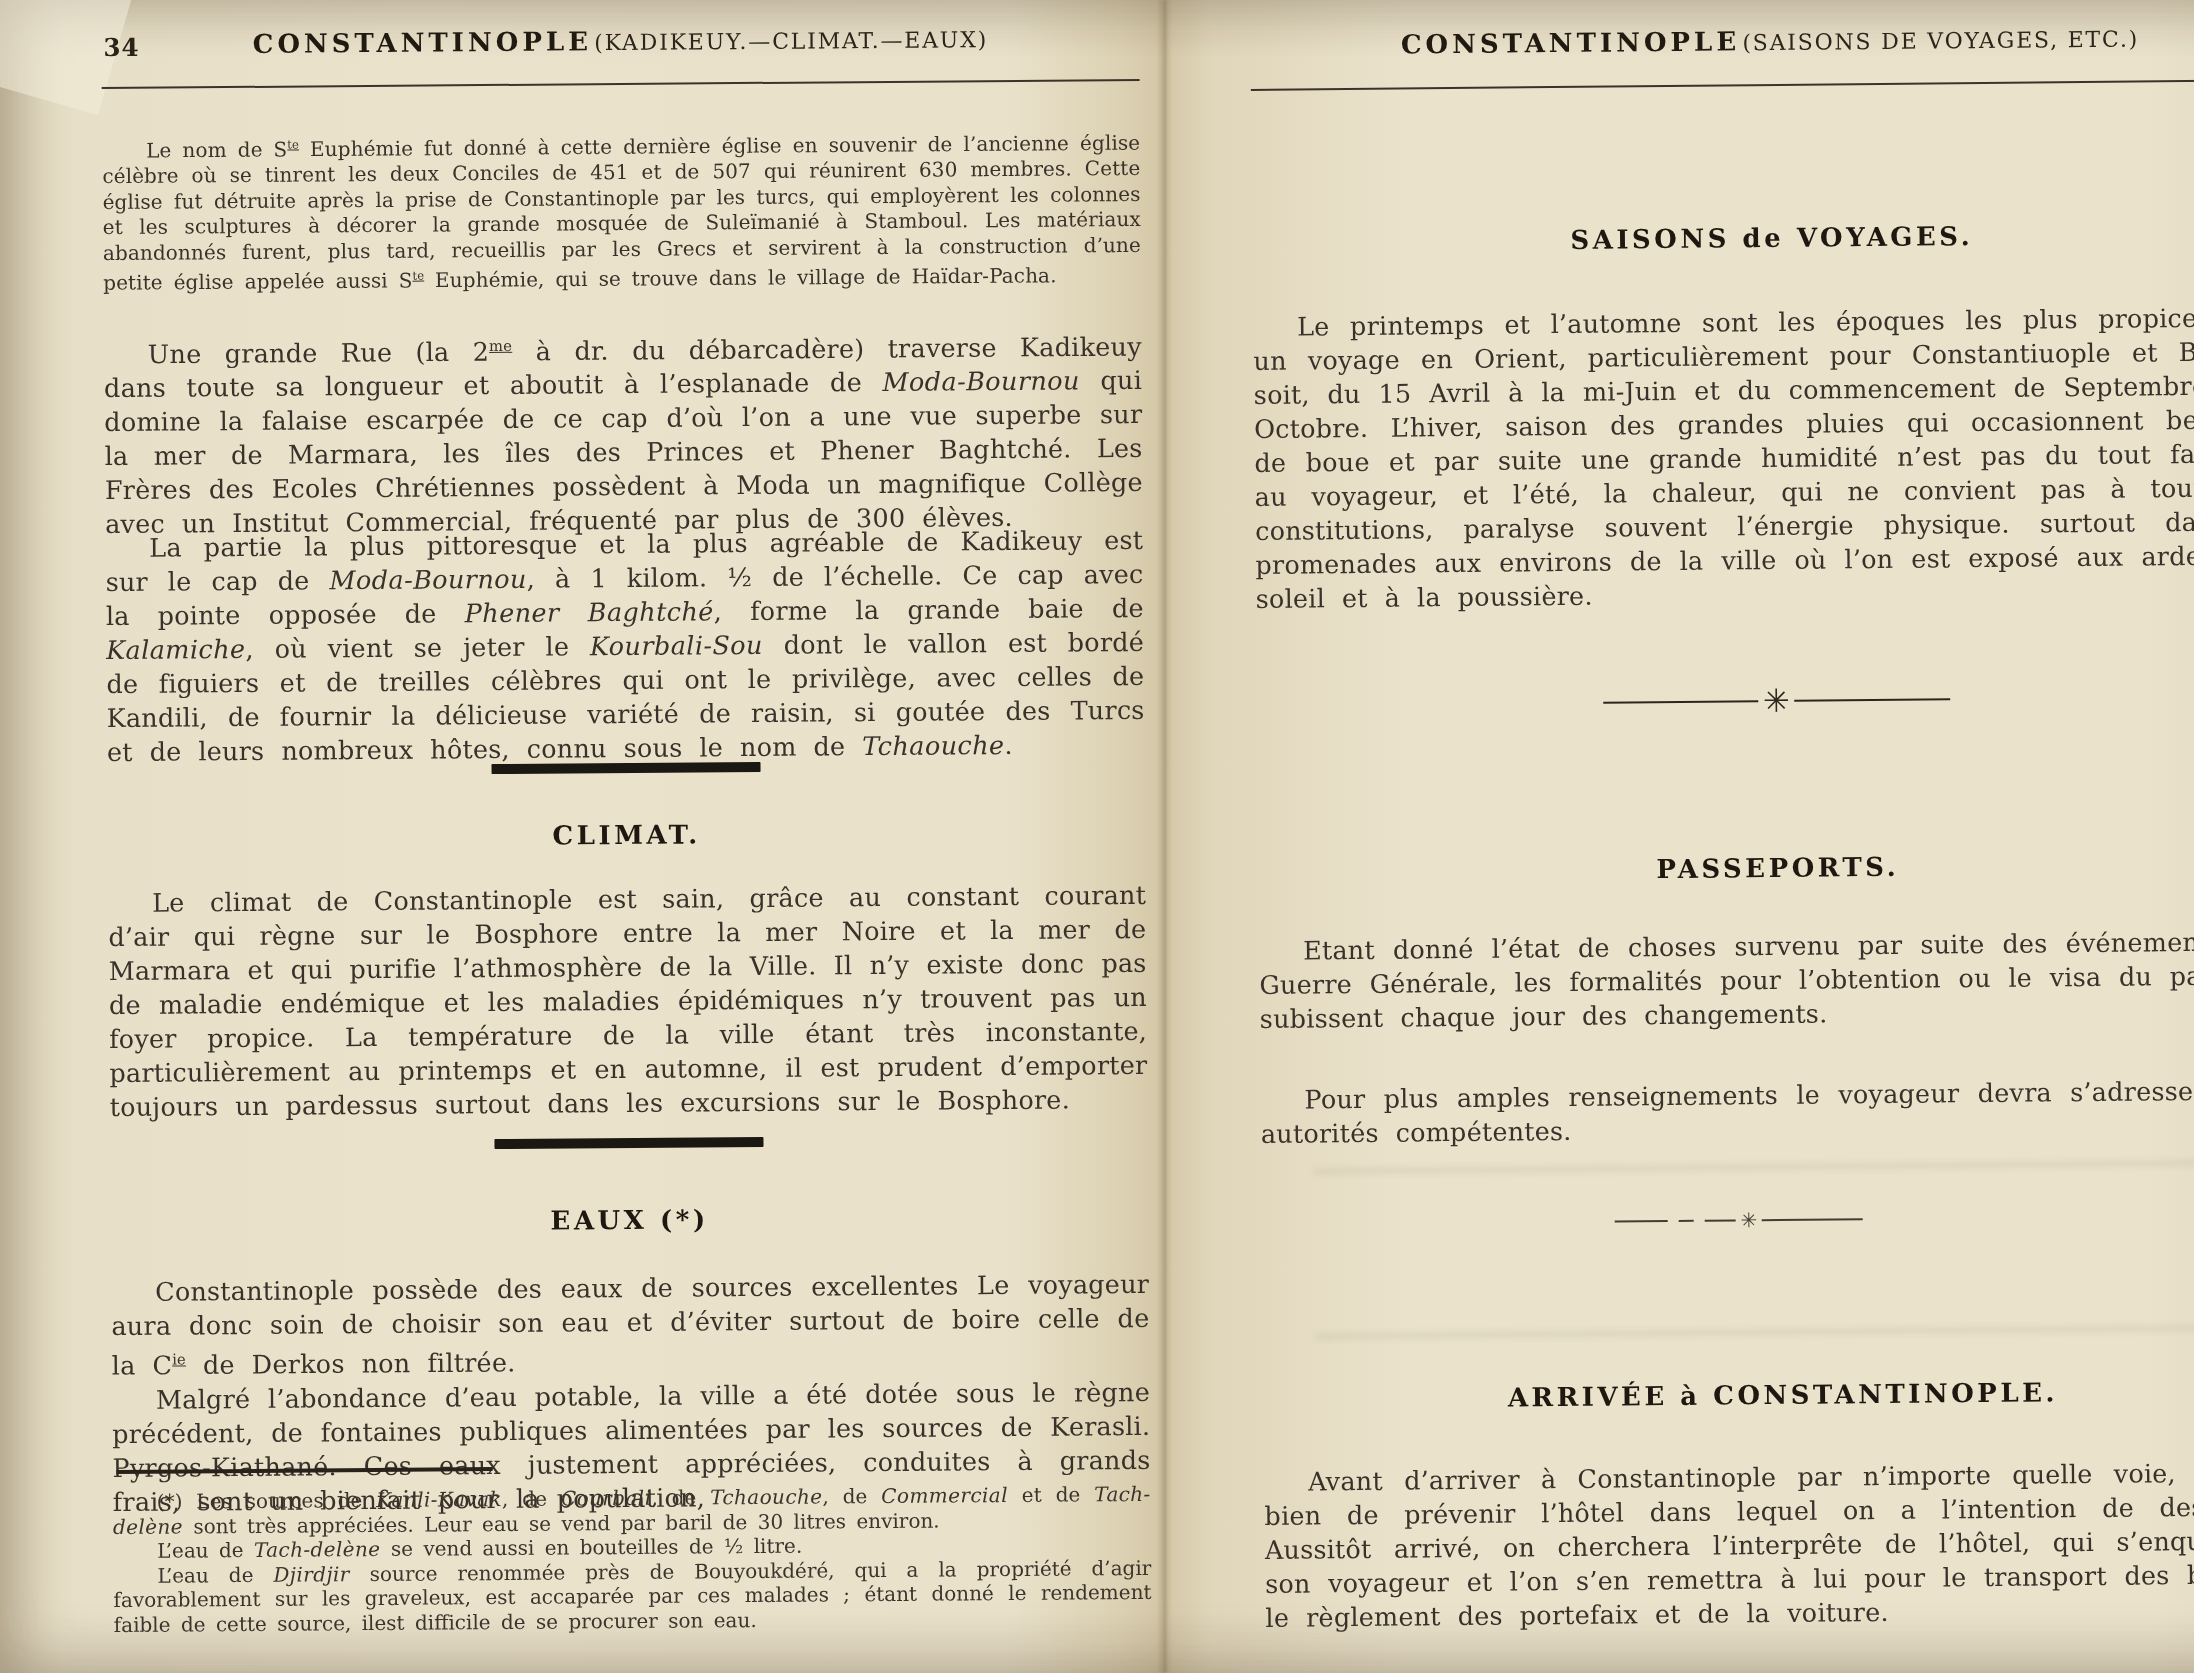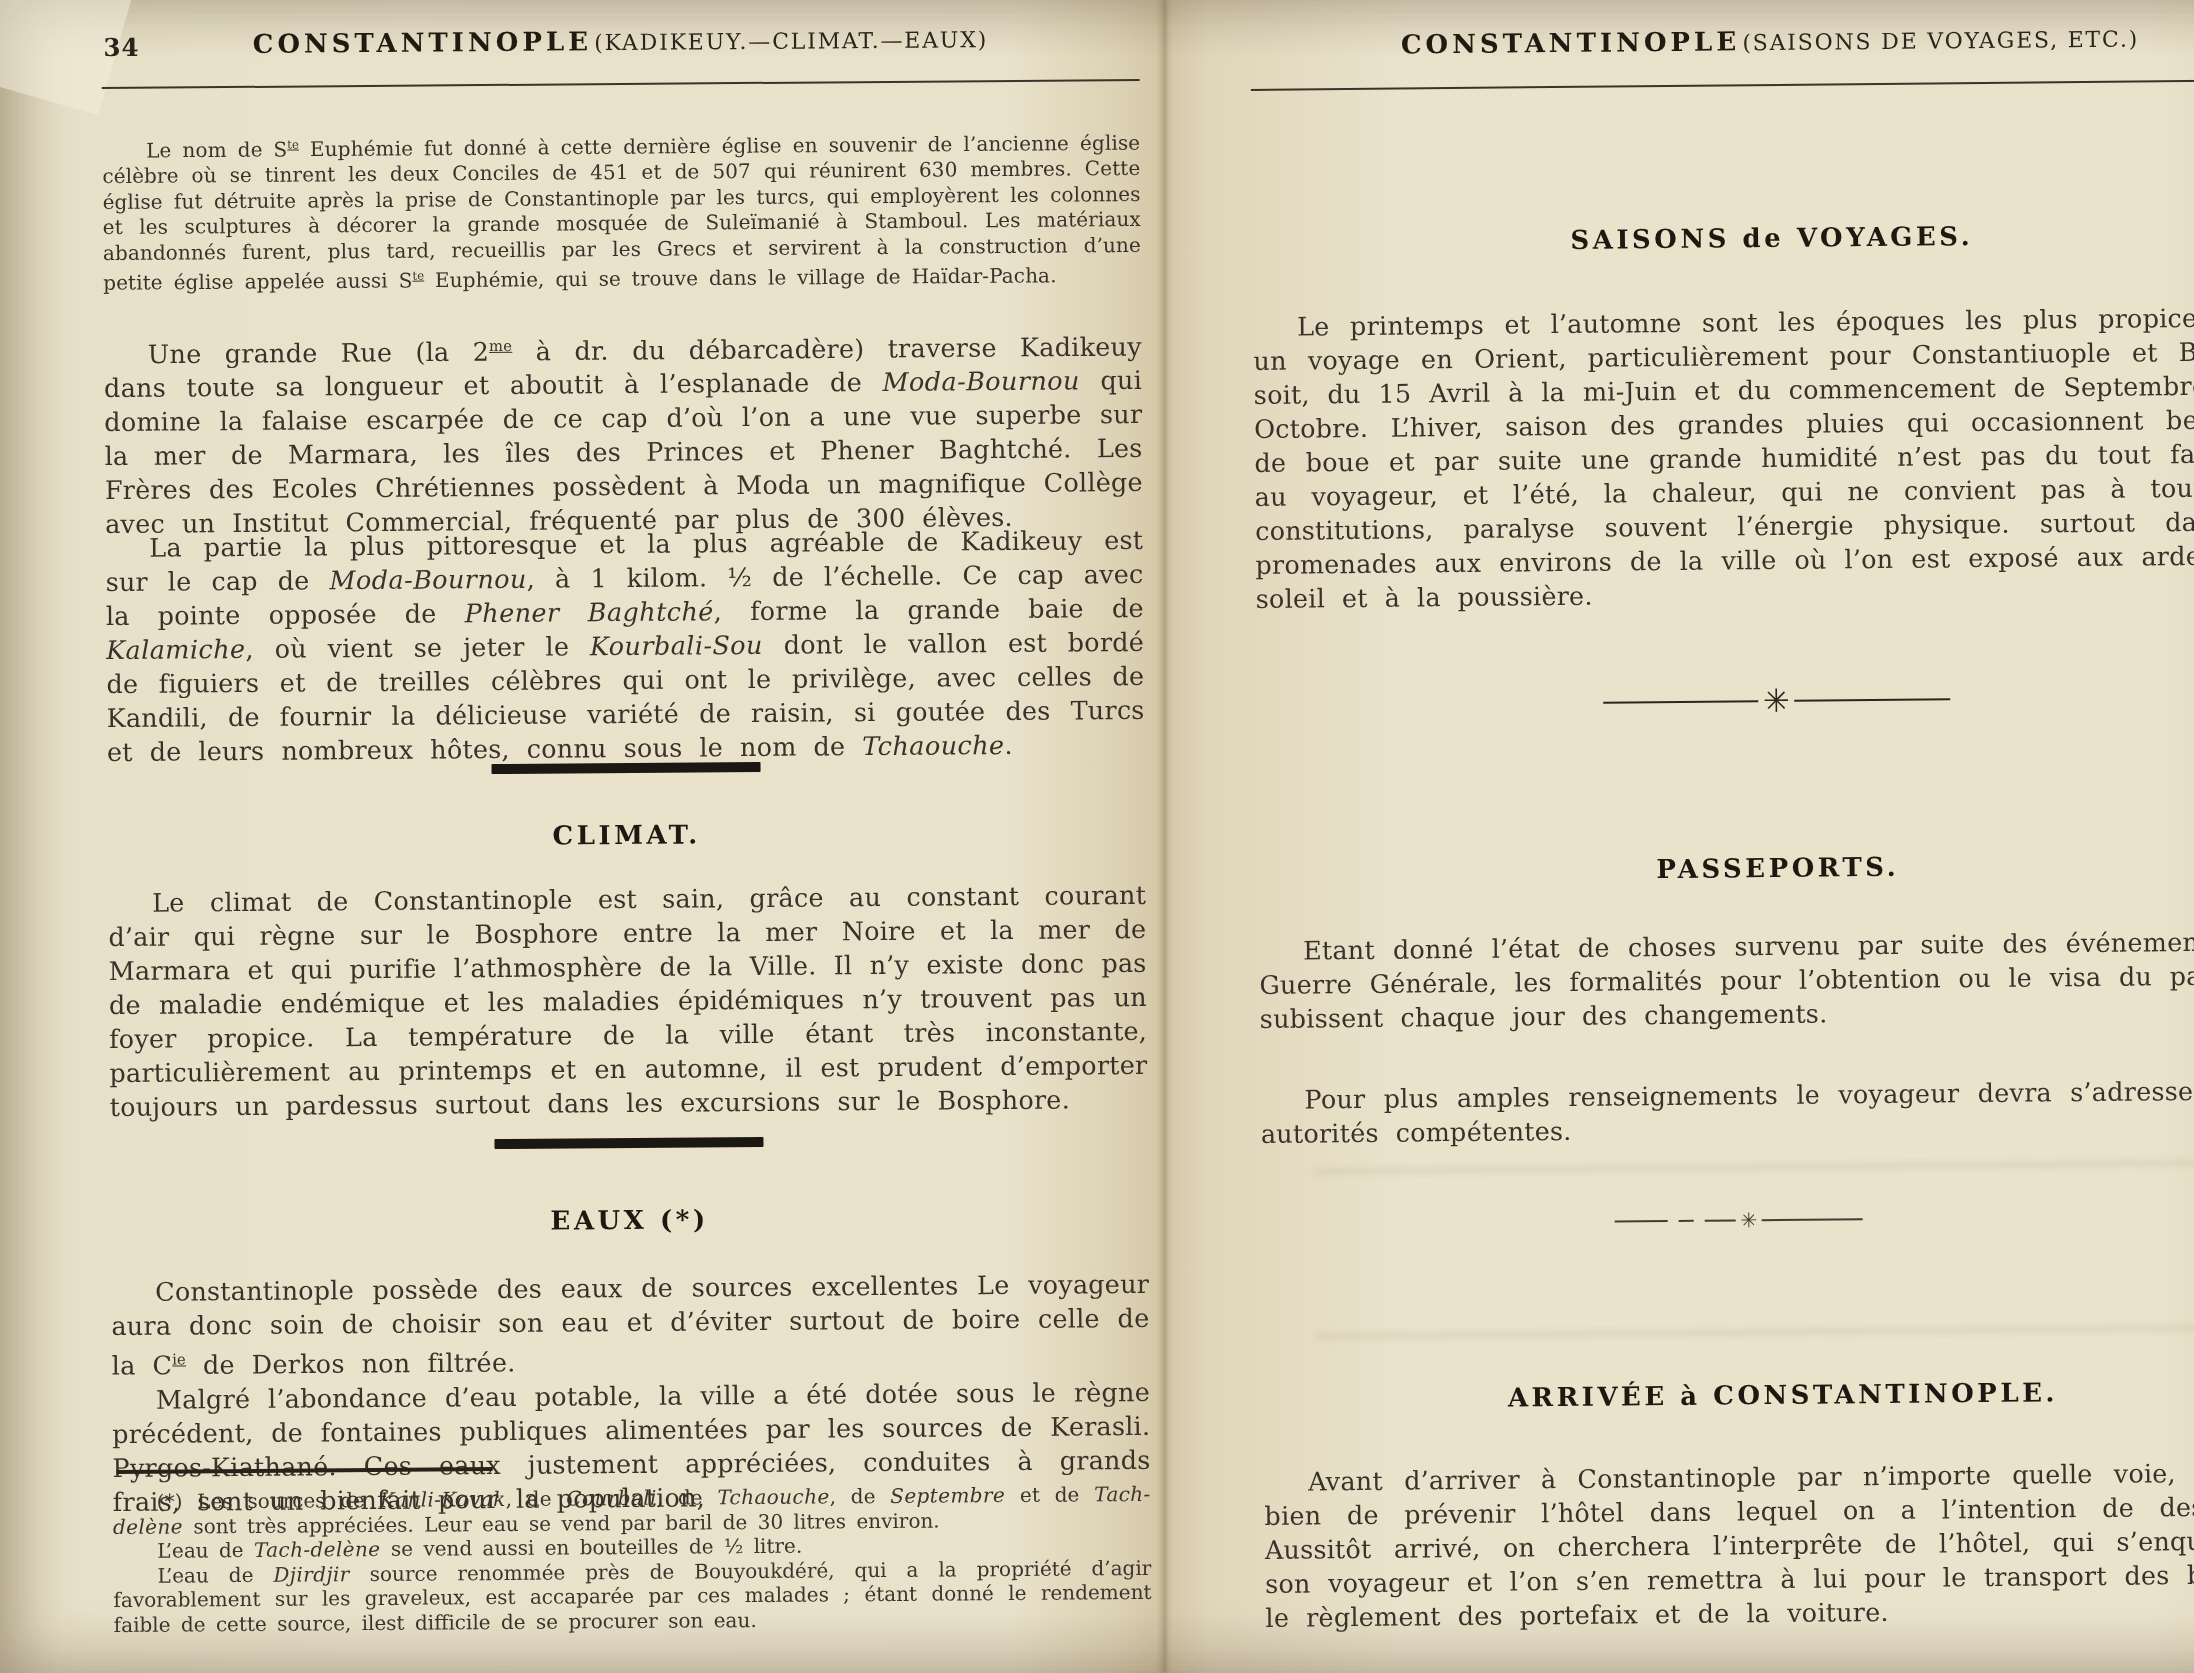--- a/index.html
+++ b/index.html
@@ -192,21 +192,21 @@
 
     <h2 class="sec-heading" id="lp-eaux-h">EAUX (*)</h2>
 
     <p class="tb p-main indent" id="lp-eaux-p1">Constantinople possède des eaux de sources excellentes Le voyageur aura donc soin de choisir son eau et d’éviter surtout de boire celle de la C<sup>ie</sup> de Derkos non filtrée.</p>
 
     <p class="tb p-main indent" id="lp-eaux-p2">Malgré l’abondance d’eau potable, la ville a été dotée sous le règne précédent, de fontaines publiques alimentées par les sources de Kerasli. Pyrgos-Kiathané. Ces eaux justement appréciées, conduites à grands frais, sont un bienfait pour la population,</p>
 
     <div class="fn-rule" id="lp-fnrule"></div>
 
     <div class="tb" id="lp-fn">
-      <p class="p-foot indent">(*) Les sources de <i>Kanli-Kavak</i>, de <i>Courbali</i>, de <i>Tchaouche</i>, de <i>Septembre</i> et de <i>Tach-delène</i> sont très appréciées. Leur eau se vend par baril de 30 litres environ.</p>
+      <p class="p-foot indent">(*) Les sources de <i>Kanli-Kavak</i>, de <i>Courbali</i>, de <i>Tchaouche</i>, de <i>Commercial</i> et de <i>Tach-delène</i> sont très appréciées. Leur eau se vend par baril de 30 litres environ.</p>
       <p class="p-foot indent">L’eau de <i>Tach-delène</i> se vend aussi en bouteilles de ½ litre.</p>
       <p class="p-foot indent">L’eau de <i>Djirdjir</i> source renommée près de Bouyoukdéré, qui a la propriété d’agir favorablement sur les graveleux, est accaparée par ces malades ; étant donné le rendement faible de cette source, ilest difficile de se procurer son eau.</p>
     </div>
 
   </div>
 </section>
 
 <section class="page" id="right-page">
   <div class="page-inner">
 

